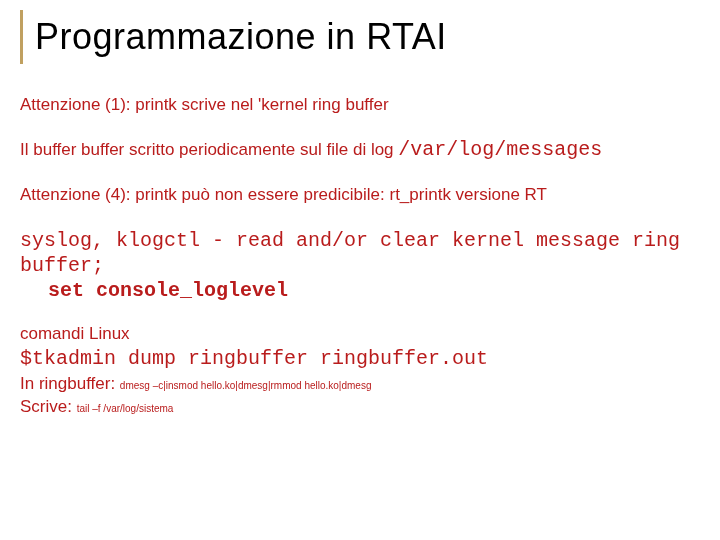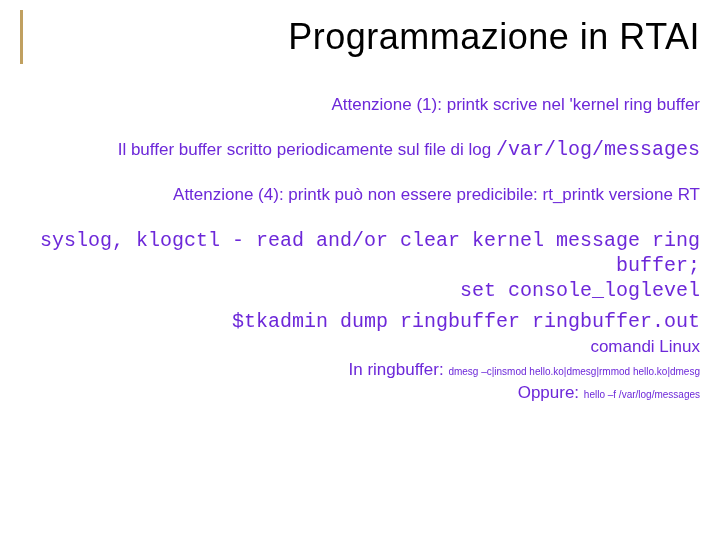--- a/index.html
+++ b/index.html
@@ -9,38 +9,37 @@
     height: 540px;
     background: #ffffff;
     font-family: Arial, Helvetica, sans-serif;
   }
   .slide {
     position: relative;
     width: 720px;
     height: 540px;
     box-sizing: border-box;
     padding: 10px 20px 22px 20px;
-    text-align: right;
   }
   .title-wrap {
     border-left: 3px solid #c0a060;
     padding-left: 12px;
     margin-bottom: 30px;
   }
   .title {
     font-size: 36px;
     color: #000;
     font-weight: 400;
     letter-spacing: 0.5px;
     margin: 0;
     padding: 6px 0 6px 0;
   }
   .body {
     font-size: 17px;
-    color: #6d28d9;
+    color: #b91c1c;
     line-height: 1.25;
   }
   .para {
     margin: 0 0 22px 0;
   }
   .para-tight {
     margin: 0 0 2px 0;
   }
   .indent {
     padding-left: 40px;
@@ -68,32 +67,32 @@
 
     <p class="para">Attenzione (1): printk scrive nel 'kernel ring buffer</p>
 
     <p class="para">
       <span>Il buffer buffer scritto periodicamente sul file di log </span><span class="mono">/var/log/messages</span>
     </p>
 
     <p class="para">Attenzione (4): printk può non essere predicibile: rt_printk versione RT</p>
 
 
-    <div class="para-tight mono" style="margin-bottom:6px;">
+    <div class="para-tight mono" style="margin-bottom:20px;">
       <div>syslog,  klogctl  -  read   and/or clear kernel message ring buffer;</div>
-      <div style="padding-left:28px;">set  console_loglevel</div>
+      <div style="padding-left:28px;font-weight:bold;">set  console_loglevel</div>
     </div>
 
+    <p class="para-tight">comandi Linux</p>
+
     <p class="para-tight mono">$tkadmin dump ringbuffer ringbuffer.out</p>
-
-    <p class="para-tight">comandi Linux</p>
 
     <p class="para-tight">
       <span>In ringbuffer: </span><span class="mono-sm">dmesg –c|insmod hello.ko|dmesg|rmmod hello.ko|dmesg</span>
     </p>
 
     <p class="para-tight">
-      <span>Oppure: </span><span class="mono-sm">hello –f /var/log/messages</span>
+      <span>Scrive: </span><span class="mono-sm">tail –f /var/log/sistema</span>
     </p>
 
   </div>
 
 </div>
 
 </body></html>

